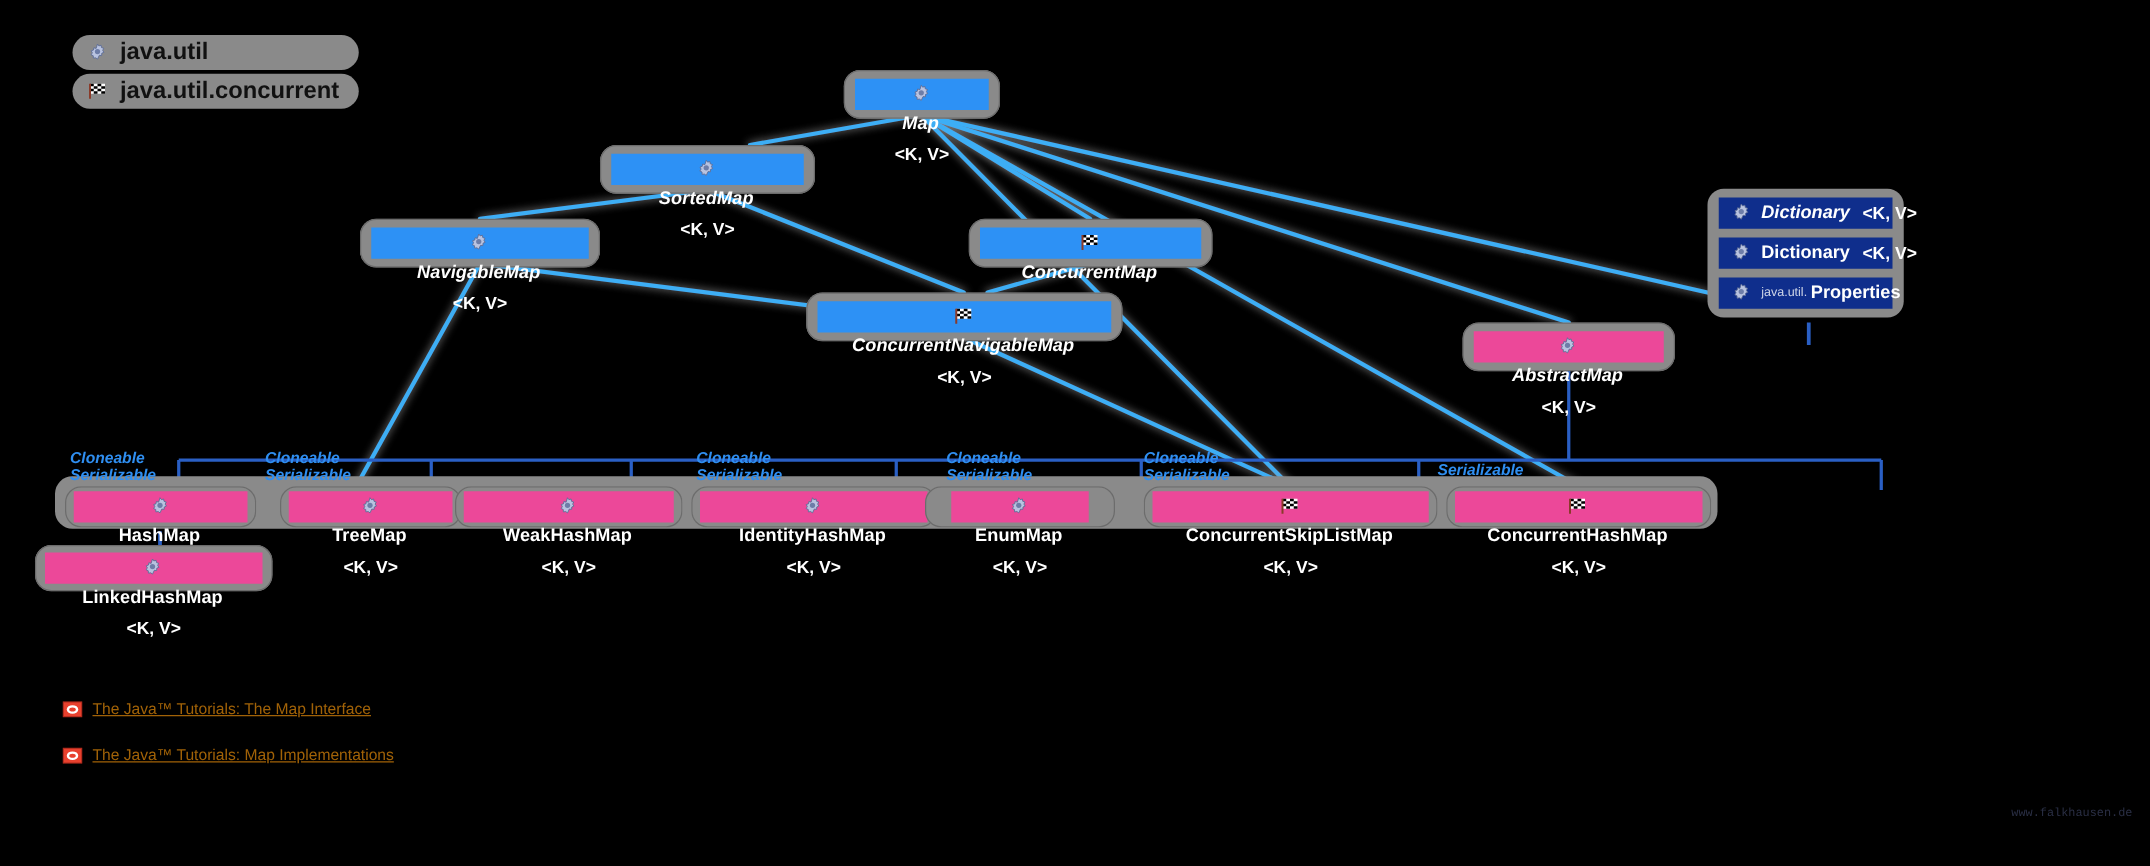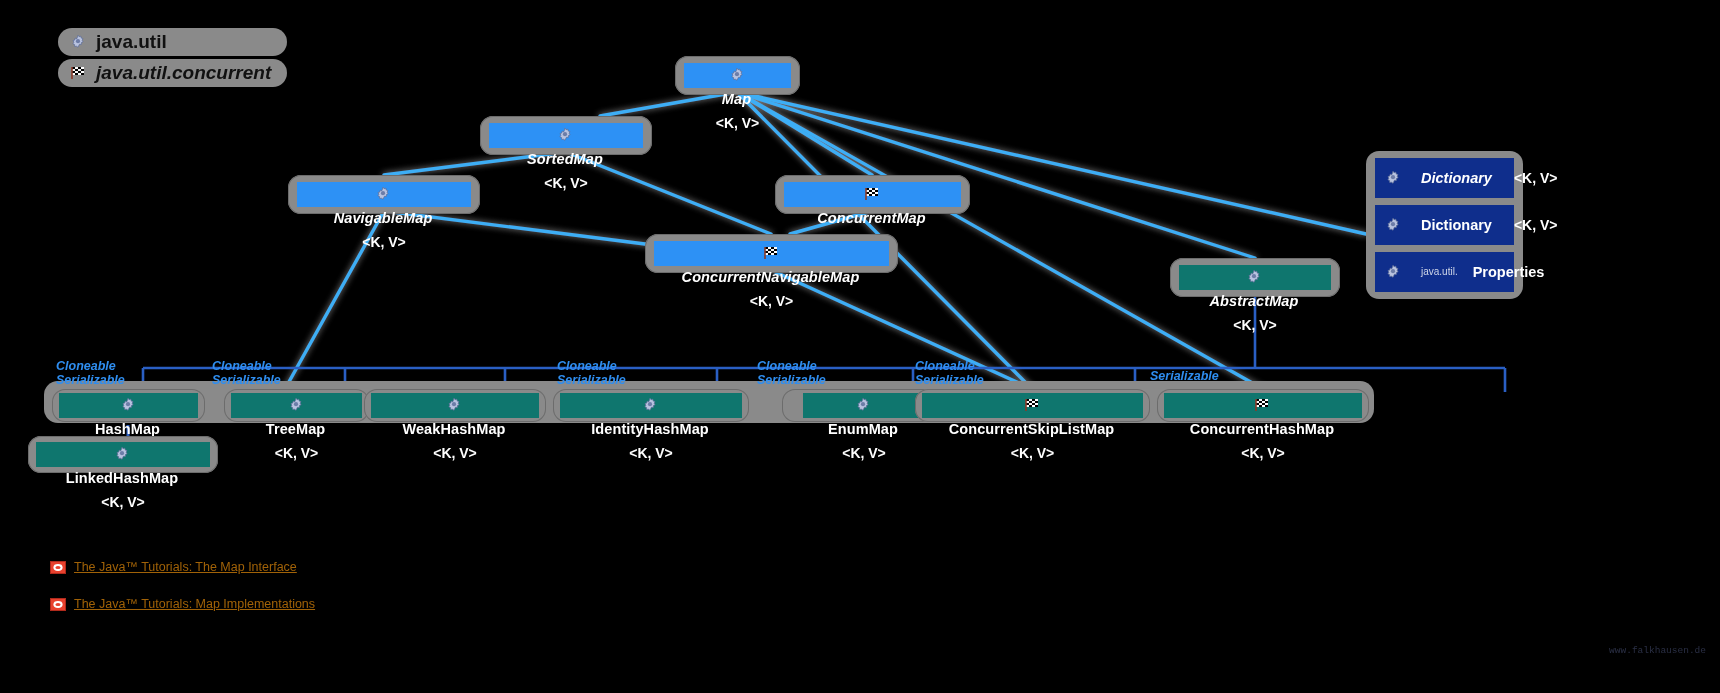--- a/index.html
+++ b/index.html
@@ -11,51 +11,51 @@
 
   
   .node{position:absolute;box-sizing:border-box;
         border-radius:13px;
         background:#8a8a8a;
         padding:7px 9px;
         box-shadow:0 0 0 1px #6c6c6c inset;}
   .node .plate{display:flex;align-items:center;gap:8px;
         padding:4px 12px 5px 10px;height:25px;box-sizing:border-box;white-space:nowrap;flex-direction:column;}
   .node.iface .plate{background:#2d91f5;}
-  .node.cls   .plate{background:#0f766e;}
+  .node.cls   .plate{background:#ec4899;}
   .node .lbl{color:#ffffff;font-size:14.5px;font-weight:bold;letter-spacing:.1px;}
   .node.abstract .lbl, .node.iface .lbl{font-style:italic;}
   .node .gen{color:#ffffff;font-size:14px;font-weight:bold;font-style:normal;margin-left:2px;}
 
   
   .stack{position:absolute;border-radius:13px;background:#8a8a8a;padding:7px 9px;
          box-sizing:border-box;display:flex;flex-direction:column;gap:7px;}
-  .stack .plate{display:flex;align-items:center;gap:20px;padding:4px 12px 5px 10px;
-         height:40px;box-sizing:border-box;white-space:nowrap;background:#0f2e8c;}
+  .stack .plate{display:flex;align-items:center;gap:8px;padding:4px 12px 5px 10px;
+         height:25px;box-sizing:border-box;white-space:nowrap;background:#0f2e8c;}
   .stack .lbl{color:#fff;font-size:14.5px;font-weight:bold;}
   .stack .lbl.ital{font-style:italic;}
   .stack .gen{color:#fff;font-size:14px;font-weight:bold;margin-left:2px;}
   .stack .pkgpfx{color:#cfd6e8;font-size:10px;font-weight:normal;}
 
   
   .icon{width:16px;height:16px;flex:0 0 16px;display:block;}
 
   
   #rowstrip{position:absolute;border-radius:14px;background:#8a8a8a;}
 
   
   .stereo{position:absolute;color:#2f8ef0;font-size:12.5px;font-weight:bold;
           font-style:italic;line-height:13.5px;white-space:nowrap;}
 
   
   #legend{position:absolute;left:58px;top:28px;}
   #legend .plate{background:#8a8a8a;border-radius:14px;display:flex;align-items:center;
      gap:10px;padding:3px 16px 4px 12px;height:28px;box-sizing:border-box;white-space:nowrap;}
   #legend .txt{color:#111;font-size:19px;font-weight:bold;}
-  #legend .row2{margin-top:3px;font-style:italic;}
+  #legend .row2{margin-top:3px;}
 
   
   #links{position:absolute;left:50px;top:555px;}
   .lrow{display:flex;align-items:center;gap:8px;height:24px;margin-bottom:0px;}
   .lrow a{color:#a16207;font-size:12.5px;text-decoration:underline;white-space:nowrap;}
   .linkicon{width:16px;height:13px;flex:0 0 16px;}
 
   #watermark{position:absolute;right:14px;top:645px;color:#2a2f45;font-size:9.5px;
              font-family:Liberation Mono, monospace;}
 </style>
@@ -327,21 +327,21 @@
     <div class="plate">
       <svg class="icon" viewBox="0 0 16 16">
           <path fill="#b9c3e0" stroke="#5b6b96" stroke-width="0.7" d="M8 1.2l1.1 1.5 1.8-.5.3 1.85 1.8.55-.85 1.65.95 1.6-1.7.75-.1 1.9-1.85-.25L8 13.3l-1.45-1.05-1.85.25-.1-1.9-1.7-.75.95-1.6L2.99 6.6l1.8-.55.3-1.85 1.8.5z"></path>
           <circle cx="8" cy="7.2" r="2.1" fill="#6d7da8"></circle>
         </svg>
       <span class="lbl">IdentityHashMap</span>
       <span class="gen">&lt;K, V&gt;</span>
     </div>
   </div>
 
-  <div class="node cls" style="left:782px;top:389px;width:164px;padding:4px 21px;">
+  <div class="node cls" style="left:740px;top:389px;width:152px;padding:4px 21px;">
     <div class="plate">
       <svg class="icon" viewBox="0 0 16 16">
           <path fill="#b9c3e0" stroke="#5b6b96" stroke-width="0.7" d="M8 1.2l1.1 1.5 1.8-.5.3 1.85 1.8.55-.85 1.65.95 1.6-1.7.75-.1 1.9-1.85-.25L8 13.3l-1.45-1.05-1.85.25-.1-1.9-1.7-.75.95-1.6L2.99 6.6l1.8-.55.3-1.85 1.8.5z"></path>
           <circle cx="8" cy="7.2" r="2.1" fill="#6d7da8"></circle>
         </svg>
       <span class="lbl">EnumMap</span>
       <span class="gen">&lt;K, V&gt;</span>
     </div>
   </div>
 

